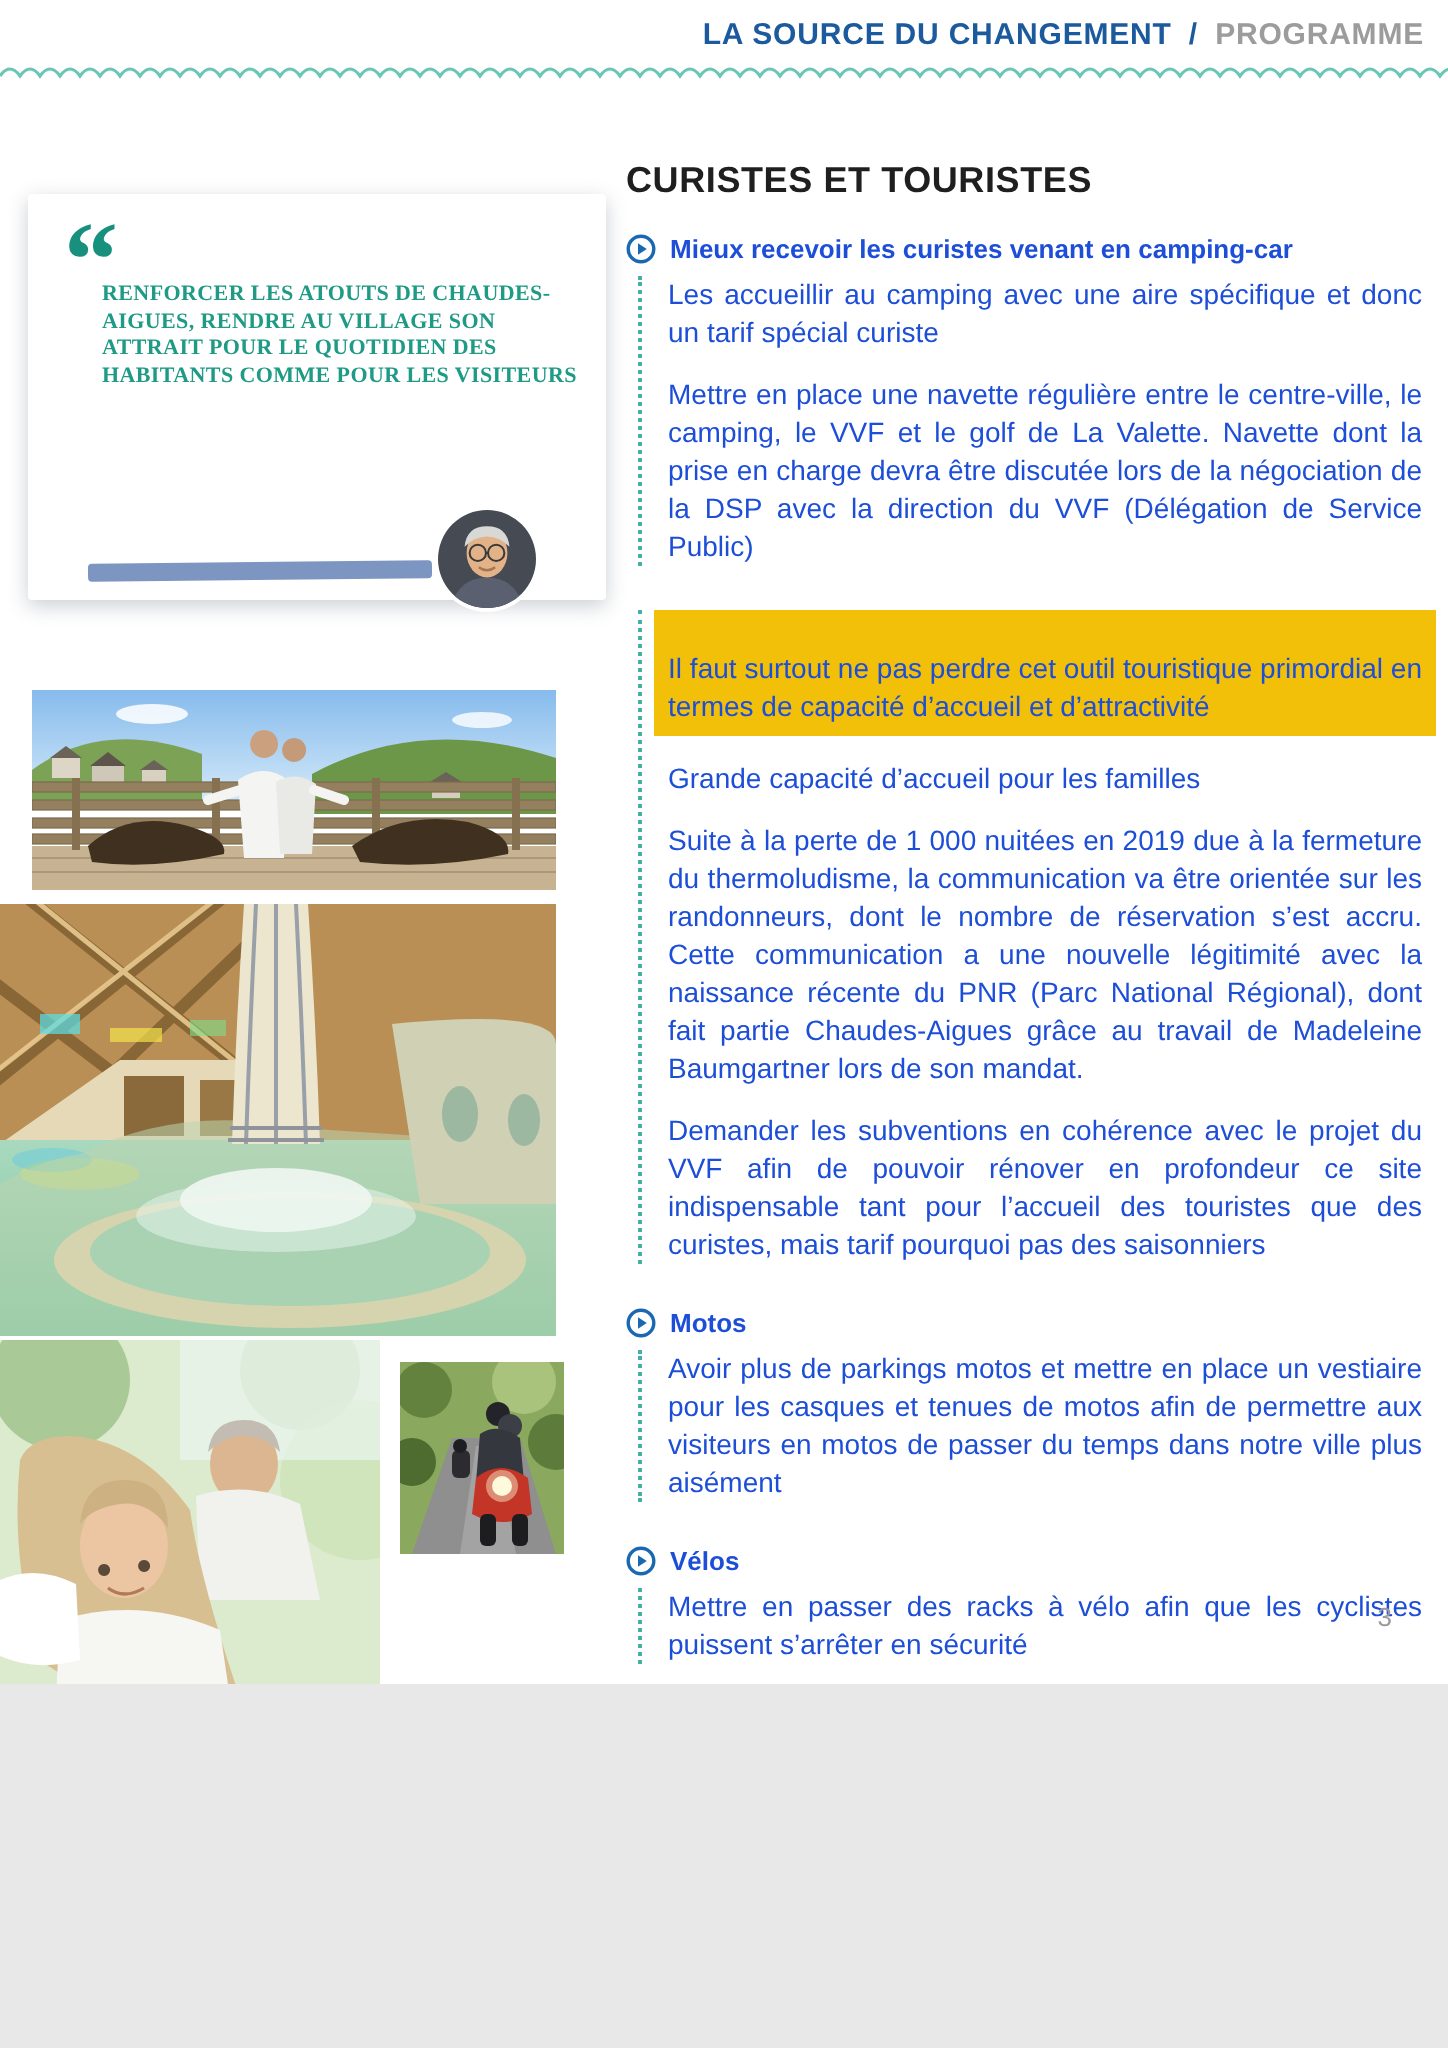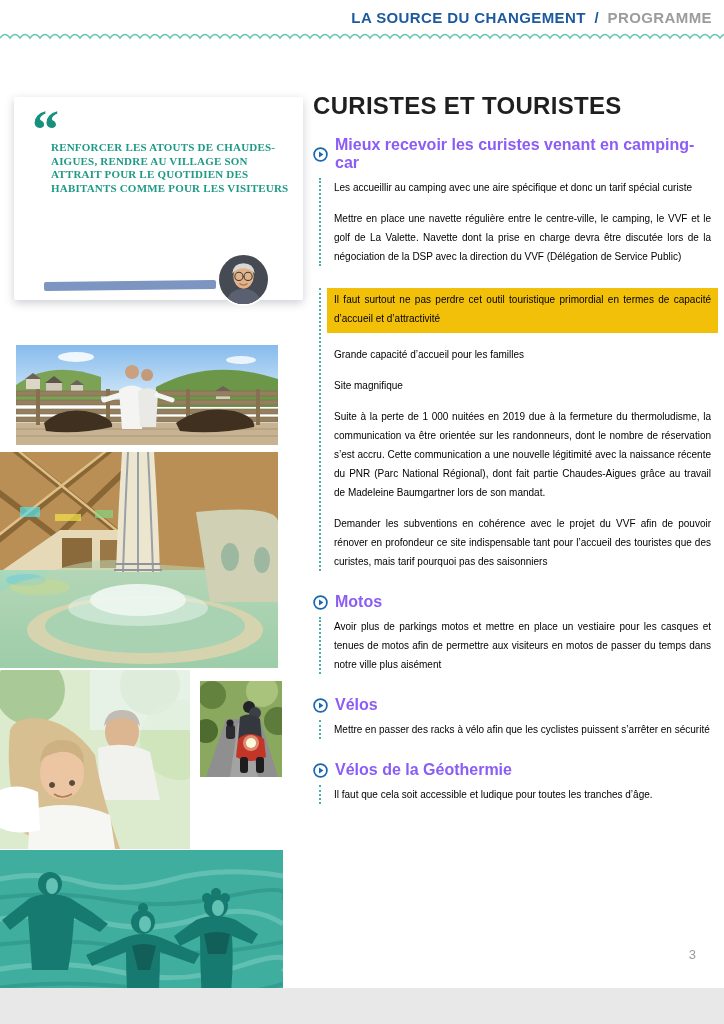--- a/index.html
+++ b/index.html
@@ -1,16 +1,16 @@
 <!DOCTYPE html>
 <html><head>
 <meta charset="utf-8">
 <style>
   html,body{margin:0;padding:0;background:#e8e8e8;}
-  #page{position:relative;width:724px;height:988px;background:#ffffff;overflow:hidden;
+  #page{position:relative;width:724px;height:842px;background:#ffffff;overflow:hidden;
         font-family:"Liberation Sans",sans-serif;margin:0 auto;}
 
   
   .hdr{position:absolute;top:9px;right:12px;font-size:15px;font-weight:bold;letter-spacing:.4px;white-space:nowrap;}
   .hdr .brand{color:#1c5a9e;}
   .hdr .sep{color:#1c5a9e;margin:0 4px;}
   .hdr .sect{color:#9c9c9c;}
   .wave{position:absolute;top:30px;left:0;width:724px;height:12px;}
 
   
@@ -30,29 +30,29 @@
   .ph{position:absolute;overflow:hidden;}
   .ph svg{display:block;width:100%;height:100%;}
   #ph1{left:16px;top:345px;width:262px;height:100px;}
   #ph2{left:0;top:452px;width:278px;height:216px;}
   #ph3{left:0;top:670px;width:190px;height:179px;}
   #ph4{left:200px;top:681px;width:82px;height:96px;}
   #ph5{left:0;top:850px;width:283px;height:174px;}
 
   
   .col{position:absolute;left:313px;top:80px;width:398px;}
-  h1.title{margin:12px 0 16px 0;font-size:24px;font-weight:bold;color:#1f1f1f;letter-spacing:.3px;}
+  h1.title{margin:0 0 16px 0;font-size:18px;font-weight:bold;color:#1f1f1f;letter-spacing:.3px;}
   .section{margin-bottom:22px;}
   .sec-head{display:flex;align-items:center;gap:7px;margin-bottom:6px;}
   .sec-head svg{flex:0 0 auto;}
-  .sec-title{font-size:16px;font-weight:bold;color:#8b5cf6;}
+  .sec-title{font-size:13px;font-weight:bold;color:#1d4ed8;}
   .sec-body{margin-left:6px;border-left:2px dotted #45b1a6;padding-left:13px;}
-  .sec-body p{margin:0 0 12px 0;font-size:10px;line-height:19px;color:#000000;text-align:justify;}
+  .sec-body p{margin:0 0 12px 0;font-size:14px;line-height:19px;color:#1d4ed8;text-align:justify;}
   .sec-body p:last-child{margin-bottom:0;}
-  .sec-body p.hl{background:#f2c008;padding:2px 7px 5px 7px;margin-left:-7px;margin-right:-7px;}
+  .sec-body p.hl{background:#f2c008;padding:20px 7px 5px 7px;margin-left:-7px;margin-right:-7px;}
 
   .pageno{position:absolute;right:28px;bottom:26px;font-size:13px;color:#9a9a9a;}
 </style>
 </head>
 <body>
 
 <div id="page">
 
   <div class="hdr">
     <span class="brand">LA SOURCE DU CHANGEMENT</span>
@@ -284,21 +284,20 @@
       <div class="sec-body">
         <p>Les accueillir au camping avec une aire spécifique et donc un tarif spécial curiste</p>
         <p>Mettre en place une navette régulière entre le centre-ville, le camping, le VVF et le golf de La Valette. Navette dont la prise en charge devra être discutée lors de la négociation de la DSP avec la direction du VVF (Délégation de Service Public)</p>
       </div>
     </div>
 
     <div class="section">
       <div class="sec-body">
         <p class="hl">Il faut surtout ne pas perdre cet outil touristique primordial en termes de capacité d’accueil et d’attractivité</p>
         <p>Grande capacité d’accueil pour les familles</p>
-        <p>Site magnifique</p>
         <p>Suite à la perte de 1 000 nuitées en 2019 due à la fermeture du thermoludisme, la communication va être orientée sur les randonneurs, dont le nombre de réservation s’est accru. Cette communication a une nouvelle légitimité avec la naissance récente du PNR (Parc National Régional), dont fait partie Chaudes-Aigues grâce au travail de Madeleine Baumgartner lors de son mandat.</p>
         <p>Demander les subventions en cohérence avec le projet du VVF afin de pouvoir rénover en profondeur ce site indispensable tant pour l’accueil des touristes que des curistes, mais tarif pourquoi pas des saisonniers</p>
       </div>
     </div>
 
     <div class="section">
       <div class="sec-head">
         <svg width="15" height="15" viewBox="0 0 15 15">
           <circle cx="7.5" cy="7.5" r="6.4" fill="none" stroke="#1a68b2" stroke-width="1.7"></circle>
           <path d="M6,4.6 L10.4,7.5 L6,10.4 Z" fill="#1a68b2"></path>

